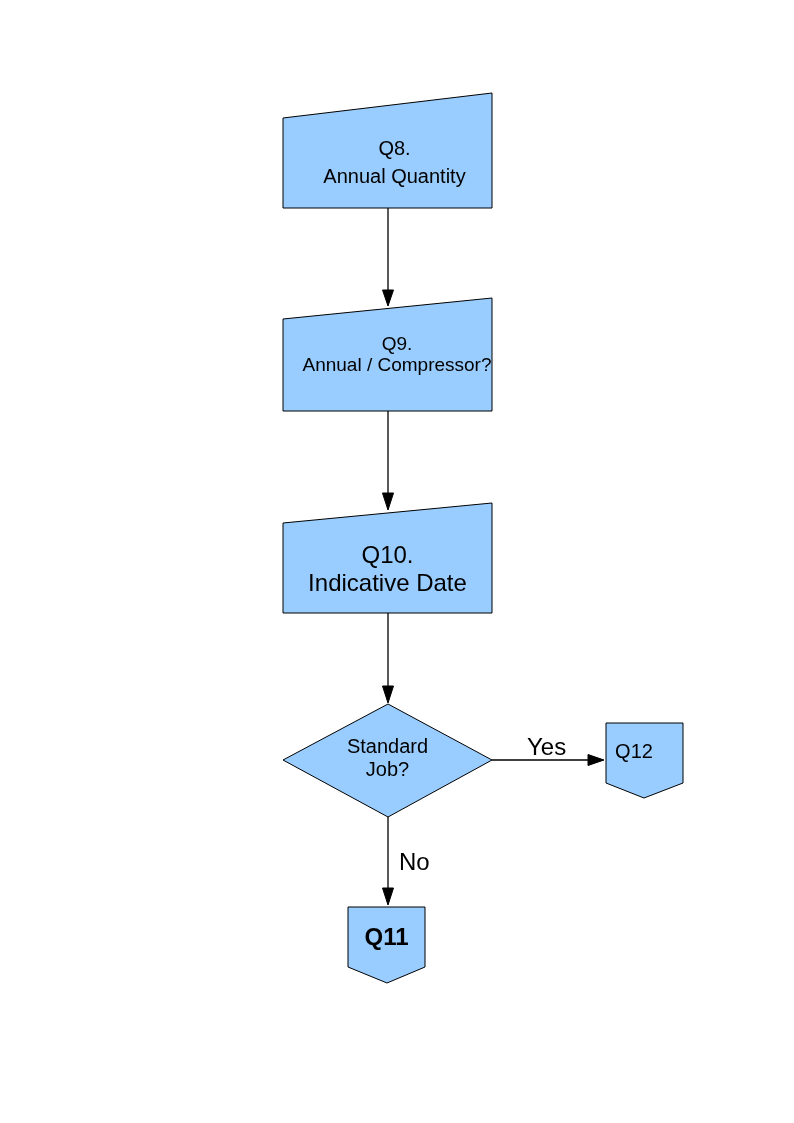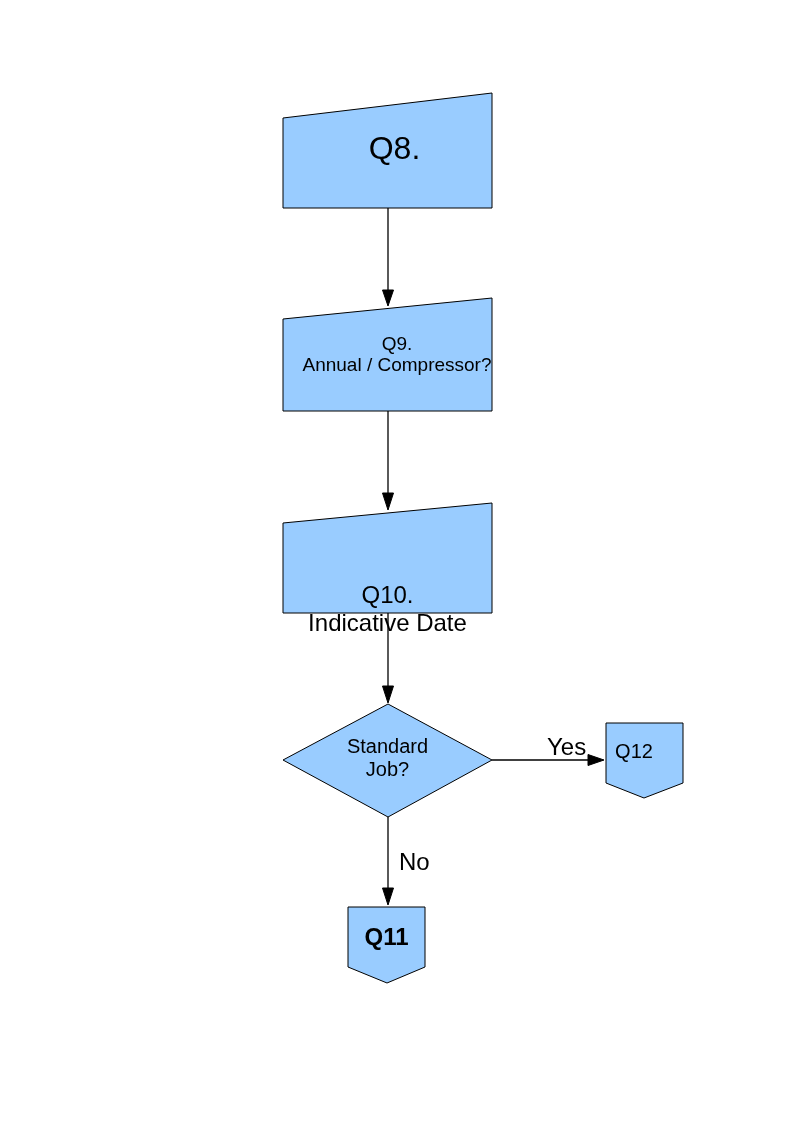--- a/index.html
+++ b/index.html
@@ -37,25 +37,25 @@
   .canvas polygon.arrowhead {
     fill: var(--connector);
     stroke: var(--connector);
   }
   .lbl {
     position: absolute;
     text-align: center;
     color: var(--text);
     white-space: nowrap;
   }
-  .lbl-q8   { left: 283px; top: 134px; width: 223px; font-size: 32px; line-height: 28px; }
+  .lbl-q8   { left: 283px; top: 134px; width: 223px; font-size: 20px; line-height: 28px; }
   .lbl-q9   { left: 283px; top: 334px; width: 228px; font-size: 19px; line-height: 20.5px; }
-  .lbl-q10  { left: 283px; top: 541px; width: 209px; font-size: 24px; line-height: 28px; margin-top: 40px; }
+  .lbl-q10  { left: 283px; top: 541px; width: 209px; font-size: 24px; line-height: 28px; }
   .lbl-dec  { left: 283px; top: 735px; width: 209px; font-size: 20px; line-height: 23px; }
-  .lbl-yes  { left: 547px; top: 734px; font-size: 24px; line-height: 26px; }
+  .lbl-yes  { left: 527px; top: 734px; font-size: 24px; line-height: 26px; }
   .lbl-no   { left: 399px; top: 849px; font-size: 24px; line-height: 26px; }
   .lbl-q12  { left: 606px; top: 738px; width: 56px; font-size: 20px; line-height: 26px; }
   .lbl-q11  { left: 348px; top: 924px; width: 77px; font-size: 24px; line-height: 26px; font-weight: bold; }
 </style>
 </head>
 <body>
 
 <div class="page">
 
   <svg class="canvas" viewBox="0 0 794 1123">
@@ -78,20 +78,21 @@
 
     <line class="edge" x1="492" y1="760" x2="589" y2="760"></line>
     <polygon class="arrowhead" points="588,754.5 588,765.5 604,760"></polygon>
 
     <line class="edge" x1="388" y1="817" x2="388" y2="889"></line>
     <polygon class="arrowhead" points="382.5,888 393.5,888 388,905"></polygon>
   </svg>
 
   <div class="lbl lbl-q8">
     <div>Q8.</div>
+    <div>Annual Quantity</div>
   </div>
 
   <div class="lbl lbl-q9">
     <div>Q9.</div>
     <div>Annual / Compressor?</div>
   </div>
 
   <div class="lbl lbl-q10">
     <div>Q10.</div>
     <div>Indicative Date</div>

